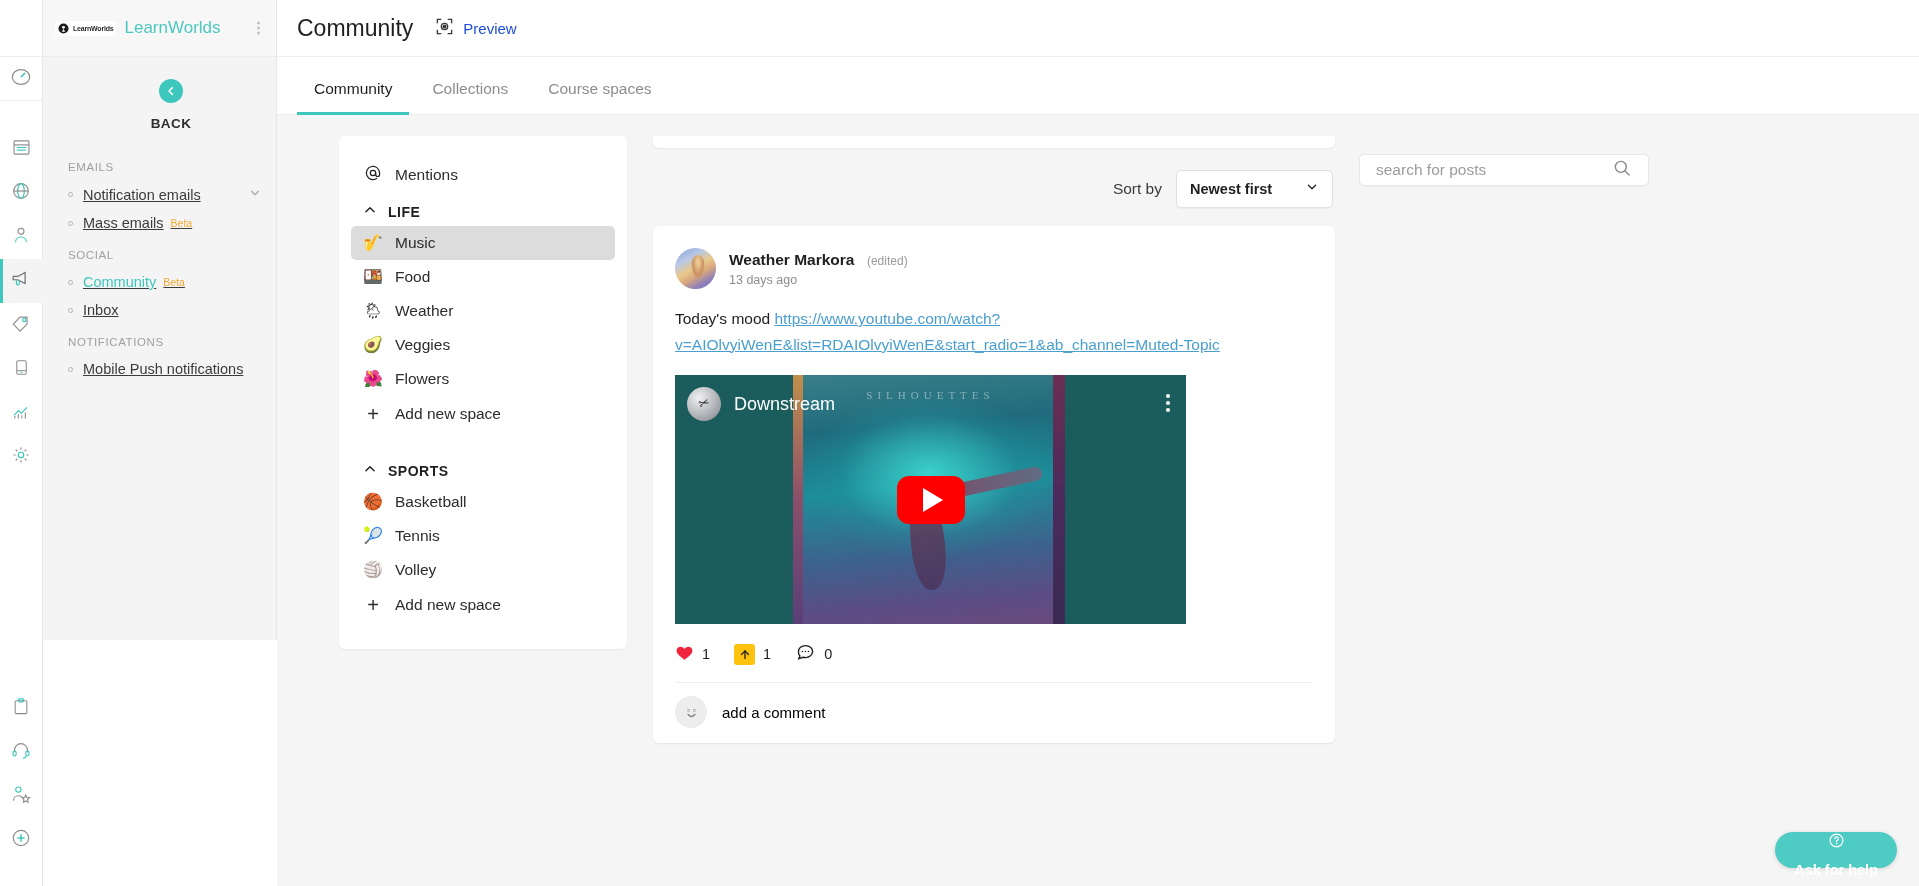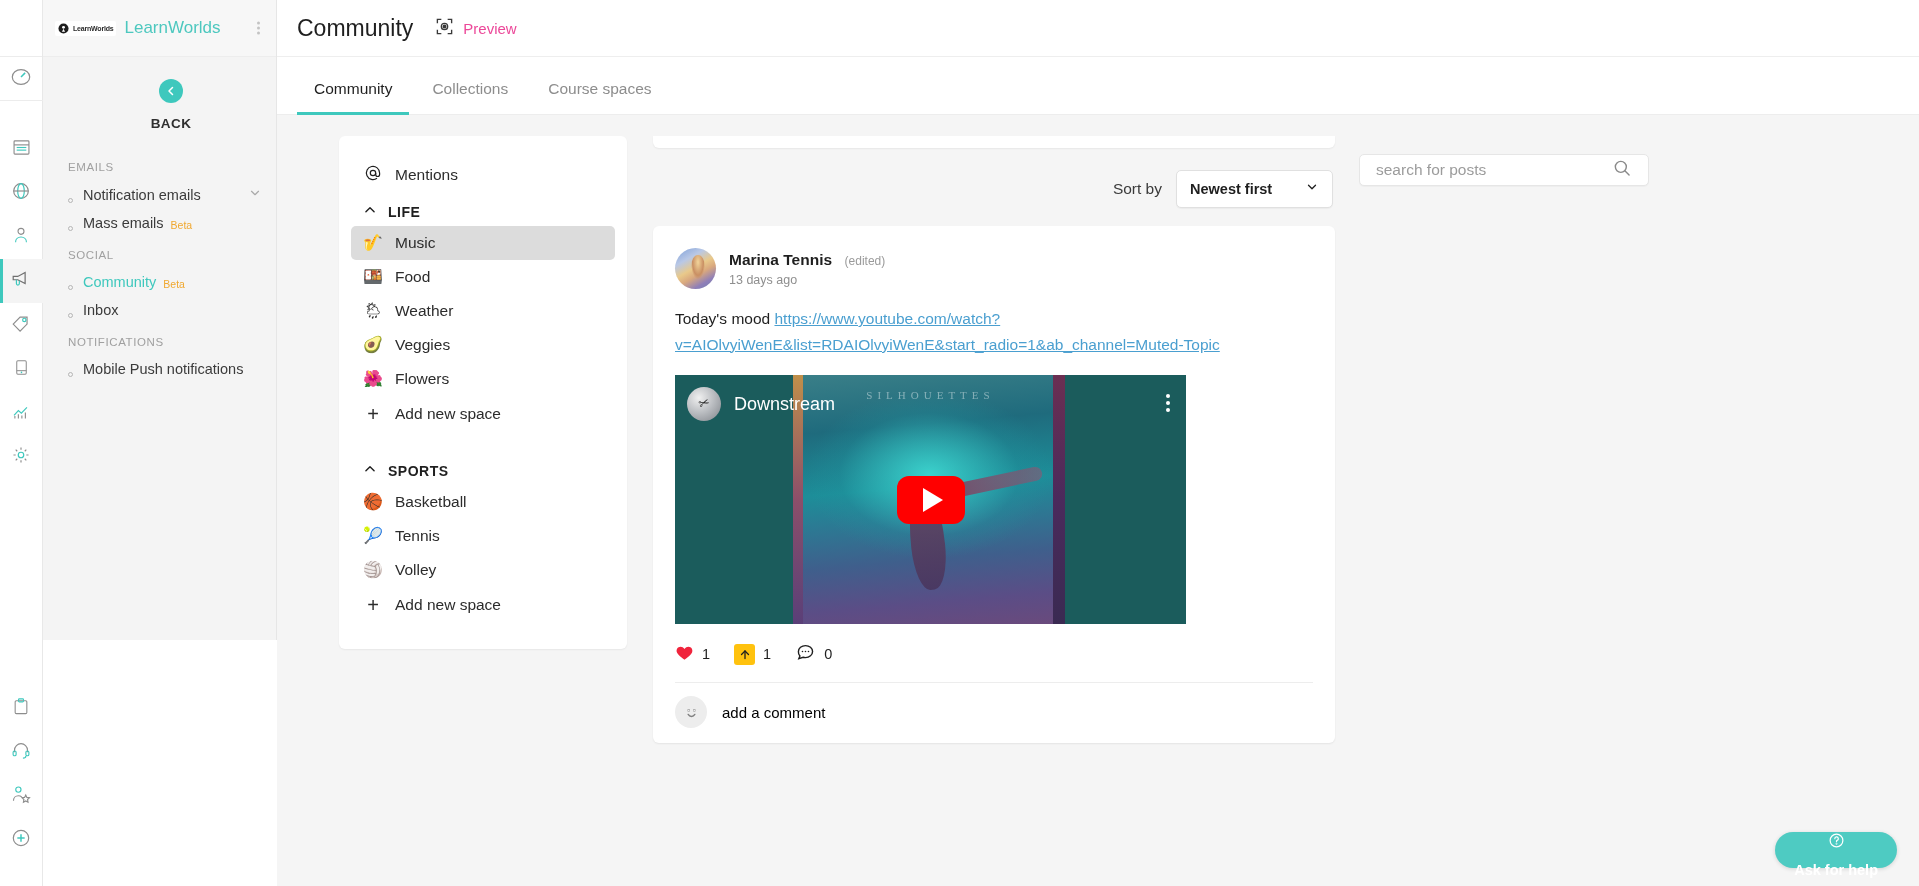--- a/index.html
+++ b/index.html
@@ -57,40 +57,40 @@
     width: 24px; height: 24px; border-radius: 50%; background: #3ec8bd;
     display: flex; align-items: center; justify-content: center;
   }
   .back-label { font-size: 13.5px; font-weight: bold; color: #2f2f2f; letter-spacing: .4px; }
 
   .nav-group-title {
     font-size: 11.5px; color: #a0a0a0; letter-spacing: .6px;
     padding: 12px 0 7px 25px; text-transform: uppercase;
   }
   .nav-item {
-    display: flex; align-items: flex-end; padding: 6px 14px 6px 25px;
-    font-size: 14.5px; color: #3b3b3b; cursor: pointer; position: relative;
+    display: flex; align-items: center; padding: 6px 14px 6px 25px;
+    font-size: 14.5px; color: #3b3b3b; cursor: pointer; position: relative; text-decoration: underline;
   }
   .nav-item .bullet {
     width: 5px; height: 5px; border-radius: 50%; border: 1px solid #b5b5b5;
     margin-right: 10px; flex: 0 0 5px;
   }
   .nav-item.accent > .nav-item-label { color: #3ec8bd; }
   .beta-tag { font-size: 10.5px; color: #f0a830; margin-left: 7px; }
   .chev-right { margin-left: auto; }
 
   
   .main { flex: 1 1 auto; height: 886px; background: #ffffff; display: flex; flex-direction: column; min-width: 0; }
   .topbar {
     height: 57px; display: flex; align-items: center; padding-left: 20px; gap: 22px;
     border-bottom: 1px solid #eeeeee; background:#fff;
   }
   .page-title { font-size: 23px; color: #1f1f1f; font-weight: 400; }
   .preview-btn { display: flex; align-items: center; gap: 9px; cursor: pointer; }
-  .preview-label { font-size: 15px; color: #ec4899; text-align: center; }
+  .preview-label { font-size: 15px; color: #1d4ed8; text-align: center; }
 
   .tabbar { height: 58px; display: flex; align-items: flex-end; padding-left: 20px; gap: 6px; border-bottom: 1px solid #ededed; background: #fff; }
   .tab {
     font-size: 15.5px; color: #8d8d8d; padding: 0 17px 16px; cursor: pointer; position: relative;
   }
   .tab.active { color: #1f1f1f; }
   .tab.active::after {
     content: ""; position: absolute; left: 0; right: 0; bottom: -1px; height: 3px; background: #3ec8bd;
   }
 
@@ -546,21 +546,21 @@
                   </svg>
               </span>
             </div>
           </div>
 
           <div class="post">
             <div class="post-head">
               <div class="avatar"></div>
               <div>
                 <div>
-                  <span class="author-name">Marina Tennis</span>
+                  <span class="author-name">Weather Markora</span>
                   <span class="edited-tag">(edited)</span>
                 </div>
                 <div class="post-time">13 days ago</div>
               </div>
             </div>
 
             <div class="post-body">
               <span>Today's mood </span><span class="post-link">https://www.youtube.com/watch?v=AIOlvyiWenE&amp;list=RDAIOlvyiWenE&amp;start_radio=1&amp;ab_channel=Muted-Topic</span>
             </div>
 

